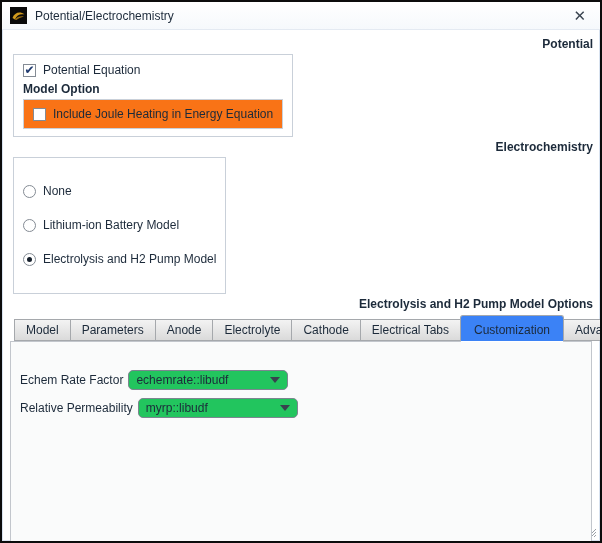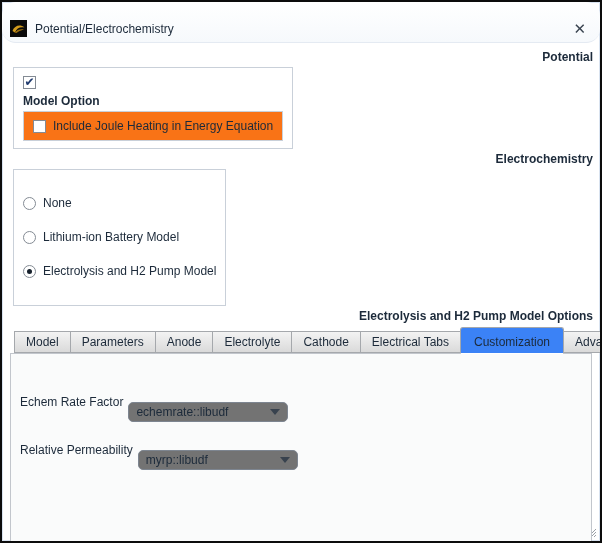--- a/index.html
+++ b/index.html
@@ -1,21 +1,21 @@
 <!DOCTYPE html>
 <html><head>
 <meta charset="utf-8">
 <style>
   html,body{margin:0;padding:0;background:#888;}
   body{font-family:"Liberation Sans","DejaVu Sans",sans-serif;font-size:12px;color:#1c2a3a;}
   .dialog{position:relative;width:602px;height:543px;box-sizing:border-box;
     background:#fff;border:2px solid #0c0c0c;box-shadow:inset 0 0 0 1px #d9e3f0;overflow:hidden;}
   
-  .titlebar{height:27px;display:flex;align-items:center;gap:8px;padding:13px 10px 0 8px;
-    background:linear-gradient(#ffffff,#f6f9fc);border-bottom:1px solid #e4eaf2;border-radius:14px;}
+  .titlebar{height:27px;display:flex;align-items:center;gap:8px;padding:0 10px 0 8px;
+    background:linear-gradient(#ffffff,#f6f9fc);border-bottom:1px solid #e4eaf2;}
   .title-icon{width:17px;height:17px;flex:0 0 auto;display:block;}
   .title-text{font-size:12px;color:#1c2a3a;}
   .close-btn{margin-left:auto;font-size:15px;line-height:1;color:#3a4450;cursor:default;padding:2px 4px;}
   
   .content{padding:4px 7px 0 7px;}
   .section-label{font-weight:bold;margin:3px 0 3px 0;color:#1c2a3a;text-align:right;}
   .groupbox{display:inline-block;border:1px solid #c9d0d9;background:#fff;
     padding:6px 9px 7px 9px;margin-left:4px;vertical-align:top;}
   .check-row,.radio-row{display:flex;align-items:center;gap:7px;margin:2px 0;white-space:nowrap;}
   .checkbox{width:13px;height:13px;box-sizing:border-box;border:1px solid #848b94;background:#fff;
@@ -32,21 +32,21 @@
   .tabstrip{display:flex;align-items:flex-end;margin:4px 0 0 5px;position:relative;z-index:2;}
   .tab{padding:3px 11px 3px 11px;background:linear-gradient(#f3f3f3,#dadada);
     border:1px solid #a5a8ac;margin-right:-1px;color:#1c2a3a;cursor:default;white-space:nowrap;}
   .tab.active{background:#3b82f6;padding:7px 13px 4px 13px;border-radius:3px 3px 0 0;
     border-bottom:1px solid #fff;margin-bottom:-1px;position:relative;z-index:3;}
   .tabpanel{position:relative;z-index:1;margin:0 1px 0 1px;height:236px;box-sizing:border-box;
     background:#fafbfb;border:1px solid #c2c6cc;padding:28px 0 17px 9px;}
   .field-row{display:flex;align-items:center;gap:5px;margin-bottom:8px;}
   .field-label{white-space:nowrap;}
   .select{height:20px;width:160px;box-sizing:border-box;border:1px solid #7d8590;border-radius:5px;
-    background:#737373;display:flex;align-items:center;padding:0 7px;position:relative;cursor:default;margin-top:20px;}
+    background:#22c55e;display:flex;align-items:center;padding:0 7px;position:relative;cursor:default;}
   .select-value{flex:1;white-space:nowrap;overflow:hidden;}
   .select-arrow{width:0;height:0;border-left:5px solid transparent;border-right:5px solid transparent;
     border-top:6px solid #38424e;margin-left:4px;flex:0 0 auto;}
   
   .separator{border-top:1px solid #b4b8be;margin:7px -7px 0 -7px;}
   .button-row{display:flex;justify-content:center;gap:9px;margin-top:13px;}
   .btn{height:25px;box-sizing:border-box;display:flex;align-items:center;justify-content:center;
     padding:0 11px;border:1px solid #243140;border-radius:5px;background:#fff;
     font-weight:bold;font-size:12px;color:#1c2a3a;cursor:default;}
   .btn.primary{background:#49545f;border-color:#2b333c;color:#fff;padding:0 8px;}
@@ -69,20 +69,21 @@
 
   <div class="content">
 
     <div class="section-label">Potential</div>
 
     <div class="groupbox">
       <div class="check-row">
         <span class="checkbox">
             <span class="mark">✔</span>
           </span>
+        <span>Potential Equation</span>
       </div>
       <div class="sub-label">Model Option</div>
       <div class="inner-box">
         <div class="check-row">
           <span class="checkbox"></span>
           <span>Include Joule Heating in Energy Equation</span>
         </div>
       </div>
     </div>
 

